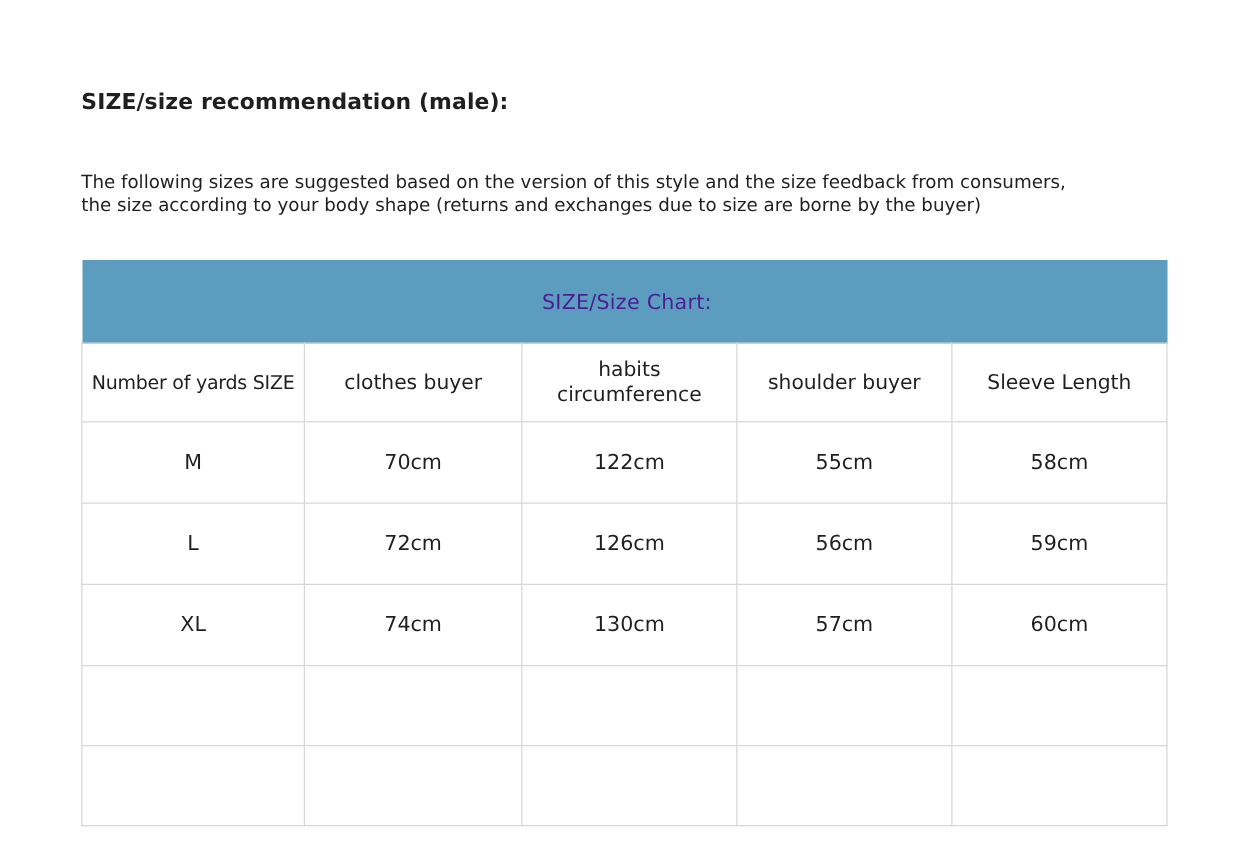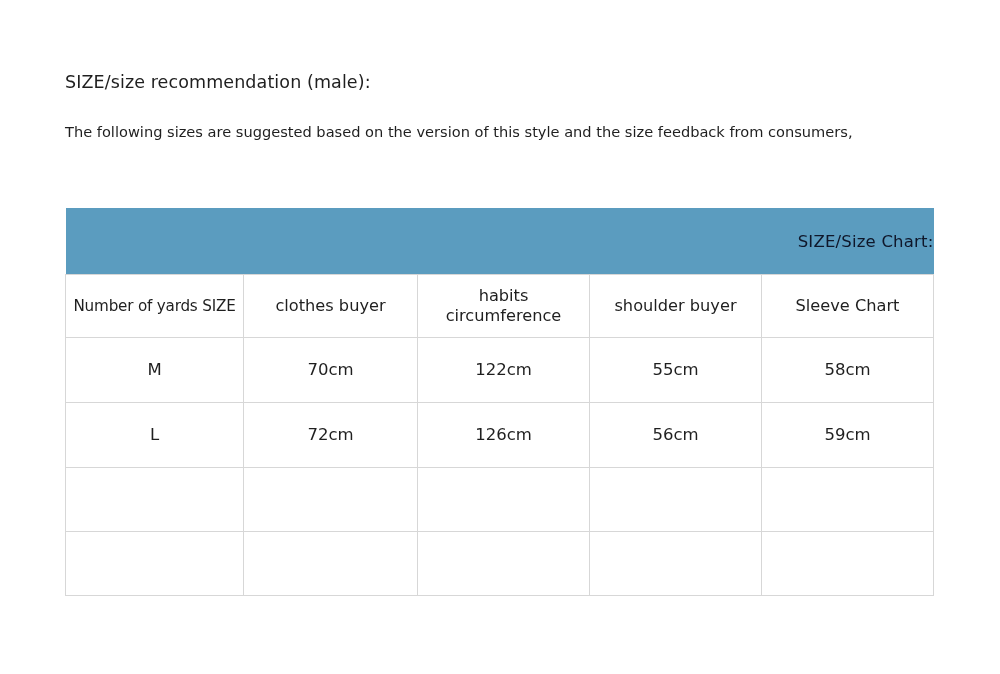--- a/index.html
+++ b/index.html
@@ -21,25 +21,26 @@
     box-sizing: border-box;
   }
   .title {
     position: absolute;
     left: 65px;
     top: 72px;
     font-size: 17.5px;
     color: #1f1f1f;
     letter-spacing: 0.1px;
     white-space: nowrap;
+    font-weight: bold;
   }
   .intro {
     position: absolute;
     left: 65px;
-    top: 123px;
+    top: 137px;
     width: 872px;
     font-size: 14.6px;
     line-height: 18.5px;
     color: #1f1f1f;
   }
   .intro span {
     display: block;
     white-space: nowrap;
   }
   .table-wrap {
@@ -54,27 +55,27 @@
     table-layout: fixed;
   }
   table.size-table col.c0 { width: 178px; }
   table.size-table col.c1 { width: 174px; }
   table.size-table col.c2 { width: 172px; }
   table.size-table col.c3 { width: 172px; }
   table.size-table col.c4 { width: 172px; }
 
   .chart-header td {
     background: #5b9cbf;
-    color: #0f172a;
+    color: #4c1d95;
     font-size: 16.5px;
     height: 66px;
     padding: 0 0 0 4px;
     border: none;
     vertical-align: middle;
-    text-align: right;
+    text-align: center;
     letter-spacing: 0.2px;
   }
   table.size-table td.cell {
     border: 1px solid #d7d7d7;
     height: 60px;
     text-align: center;
     vertical-align: middle;
     font-size: 16.5px;
     color: #1f1f1f;
     padding: 2px 4px;
@@ -96,56 +97,64 @@
 </style>
 </head>
 <body>
 
 <div class="page">
 
   <div class="title">SIZE/size recommendation (male):</div>
 
   <div class="intro">
     <span>The following sizes are suggested based on the version of this style and the size feedback from consumers,</span>
+    <span>the size according to your body shape (returns and exchanges due to size are borne by the buyer)</span>
   </div>
 
   <div class="table-wrap">
     <table class="size-table">
       <colgroup>
         <col class="c0">
           <col class="c1">
           <col class="c2">
           <col class="c3">
           <col class="c4">
       </colgroup>
       <tbody>
         <tr class="chart-header">
           <td colspan="5">SIZE/Size Chart:</td>
         </tr>
         <tr>
           <td class="cell head-cell head-first nowrap">Number of yards SIZE</td>
           <td class="cell head-cell nowrap">clothes buyer</td>
           <td class="cell head-cell wrap2">habits circumference</td>
           <td class="cell head-cell nowrap">shoulder buyer</td>
-          <td class="cell head-cell nowrap">Sleeve Chart</td>
+          <td class="cell head-cell nowrap">Sleeve Length</td>
         </tr>
 
         <tr>
           <td class="cell">M</td>
           <td class="cell">70cm</td>
           <td class="cell">122cm</td>
           <td class="cell">55cm</td>
           <td class="cell">58cm</td>
         </tr>
         <tr>
           <td class="cell">L</td>
           <td class="cell">72cm</td>
           <td class="cell">126cm</td>
           <td class="cell">56cm</td>
           <td class="cell">59cm</td>
+        </tr>
+        <tr>
+          <td class="cell">XL</td>
+          <td class="cell">74cm</td>
+          <td class="cell">130cm</td>
+          <td class="cell">57cm</td>
+          <td class="cell">60cm</td>
         </tr>
         <tr>
           <td class="cell empty"></td>
           <td class="cell empty"></td>
           <td class="cell empty"></td>
           <td class="cell empty"></td>
           <td class="cell empty"></td>
         </tr>
         <tr>
           <td class="cell empty"></td>

